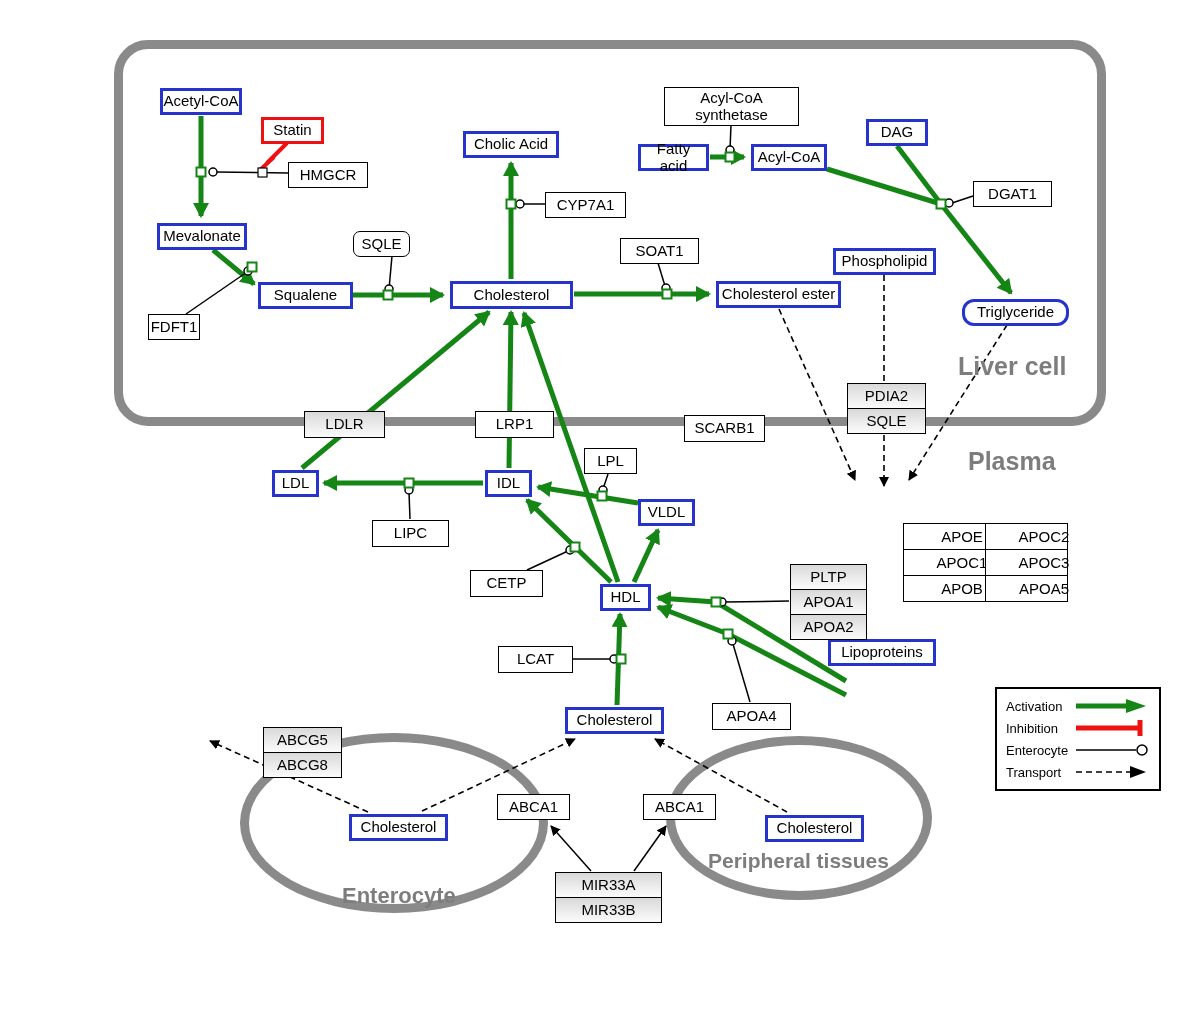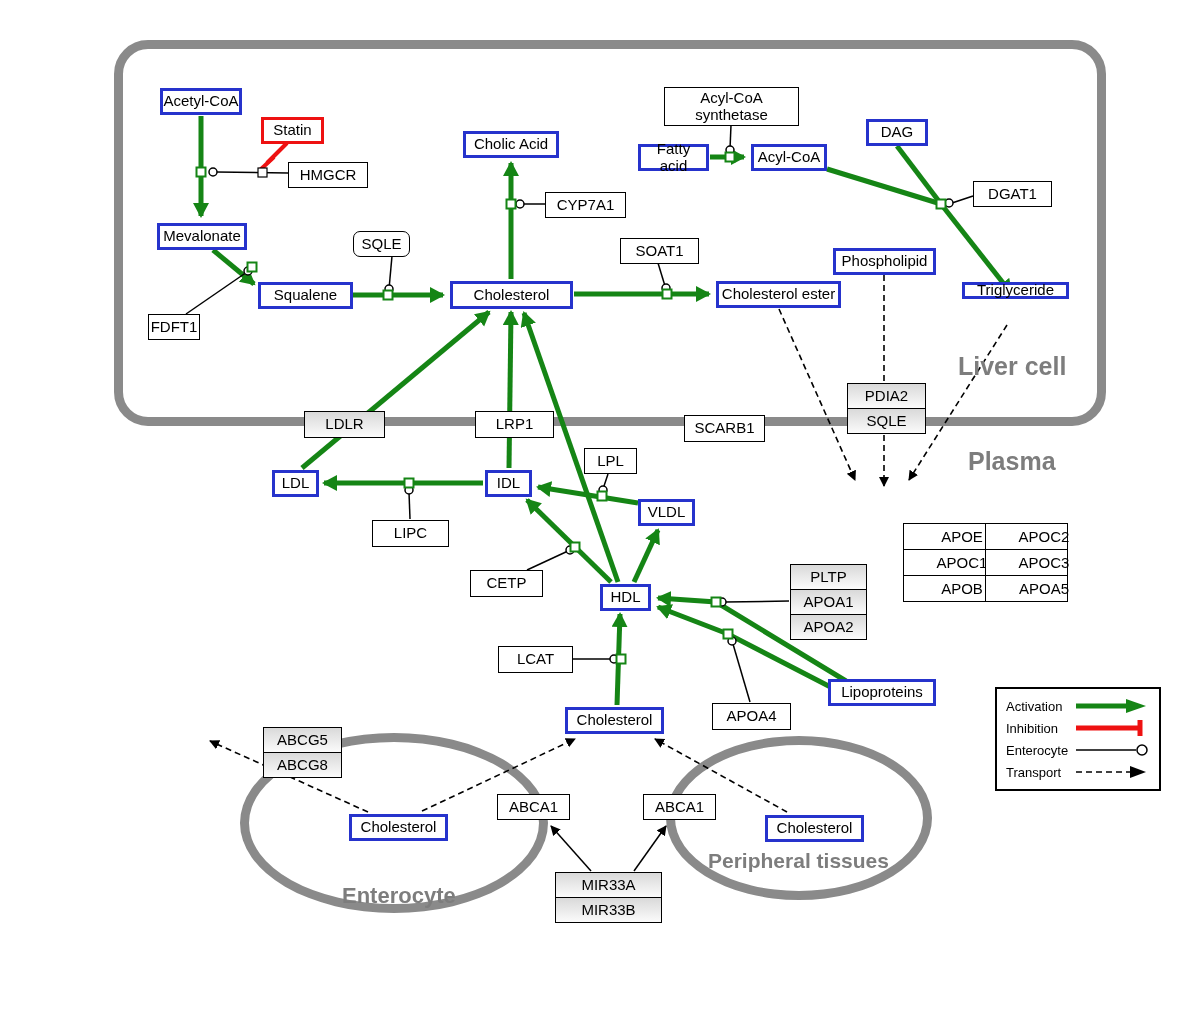--- a/index.html
+++ b/index.html
@@ -135,26 +135,26 @@
   <div class="node m" style="left:160px; top:88px; width:82px; height:27px;">Acetyl-CoA</div>
   <div class="node m" style="left:157px; top:223px; width:90px; height:27px;">Mevalonate</div>
   <div class="node m" style="left:258px; top:282px; width:95px; height:27px;">Squalene</div>
   <div class="node m" style="left:450px; top:281px; width:123px; height:28px;">Cholesterol</div>
   <div class="node m" style="left:463px; top:131px; width:96px; height:27px;">Cholic Acid</div>
   <div class="node m" style="left:638px; top:144px; width:71px; height:27px;">Fatty acid</div>
   <div class="node m" style="left:751px; top:144px; width:76px; height:27px;">Acyl-CoA</div>
   <div class="node m" style="left:866px; top:119px; width:62px; height:27px;">DAG</div>
   <div class="node m" style="left:833px; top:248px; width:103px; height:27px;">Phospholipid</div>
   <div class="node m" style="left:716px; top:281px; width:125px; height:27px;">Cholesterol ester</div>
-  <div class="node m" style="left:962px; top:282px; width:107px; height:17px;">Triglyceride</div>
+  <div class="node m" style="left:962px; top:299px; width:107px; height:27px;border-radius:12px;">Triglyceride</div>
   <div class="node m" style="left:272px; top:470px; width:47px; height:27px;">LDL</div>
   <div class="node m" style="left:485px; top:470px; width:47px; height:27px;">IDL</div>
   <div class="node m" style="left:638px; top:499px; width:57px; height:27px;">VLDL</div>
   <div class="node m" style="left:600px; top:584px; width:51px; height:27px;">HDL</div>
-  <div class="node m" style="left:828px; top:679px; width:108px; height:27px;text-align:center;">Lipoproteins</div>
+  <div class="node m" style="left:828px; top:639px; width:108px; height:27px;text-align:center;">Lipoproteins</div>
   <div class="node m" style="left:565px; top:707px; width:99px; height:27px;">Cholesterol</div>
   <div class="node m" style="left:349px; top:814px; width:99px; height:27px;">Cholesterol</div>
   <div class="node m" style="left:765px; top:815px; width:99px; height:27px;">Cholesterol</div>
 
   <div class="node drug" style="left:261px; top:117px; width:63px; height:27px;">Statin</div>
 
   <div class="node" style="left:288px; top:162px; width:80px; height:26px;">HMGCR</div>
   <div class="node" style="left:353px; top:231px; width:57px; height:26px;border-radius:7px;">SQLE</div>
   <div class="node" style="left:148px; top:314px; width:52px; height:26px;">FDFT1</div>
   <div class="node" style="left:545px; top:192px; width:81px; height:26px;">CYP7A1</div>

